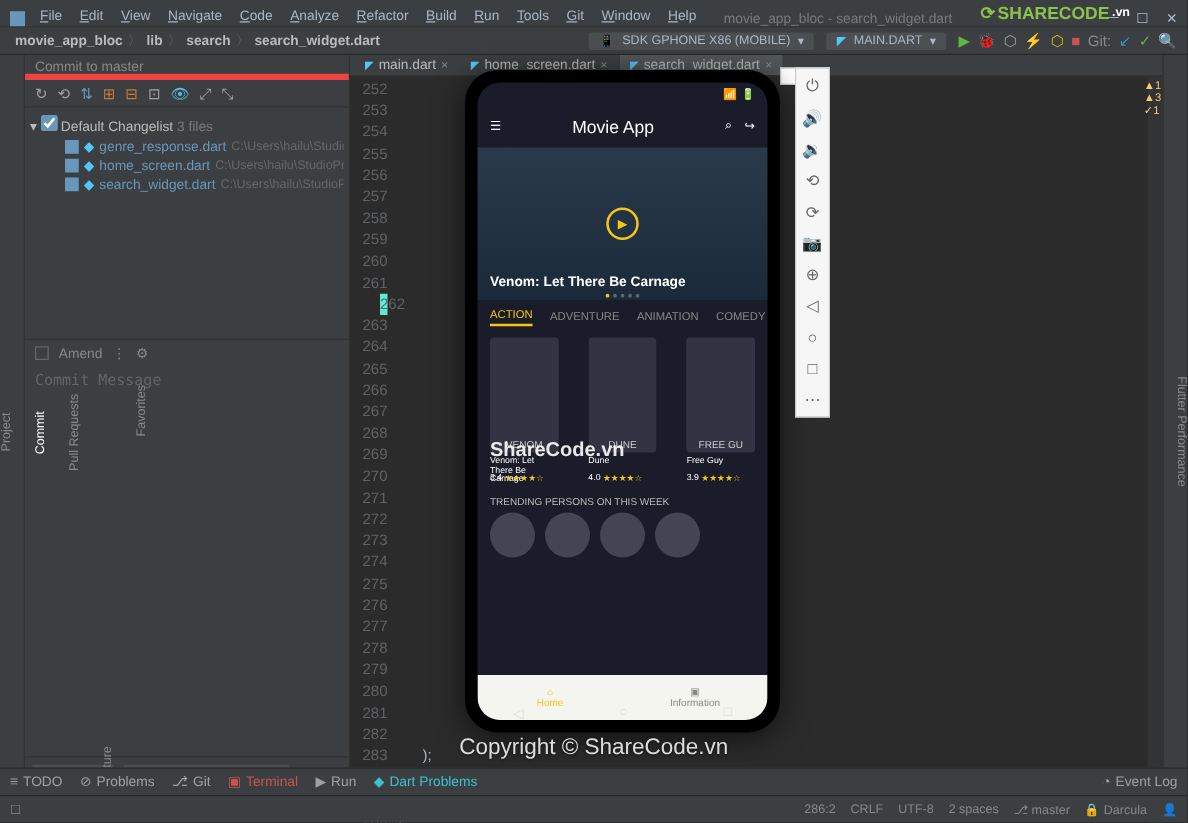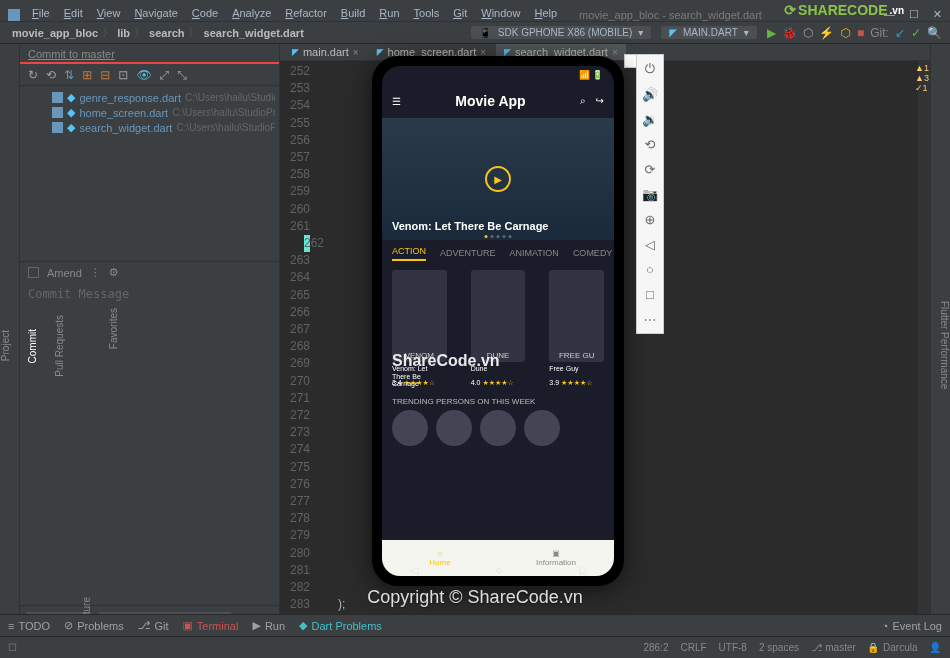--- a/index.html
+++ b/index.html
@@ -23,21 +23,21 @@
 .device-pill .flutter { color: #54c5f8; }
 .run-icons { display: flex; gap: 6px; align-items: center; }
 .run-icons span { font-size: 12px; }
 
 
 .main { display: flex; height: 594px; }
 .left-rail { width: 20px; background: #3c3f41; display: flex; flex-direction: column; align-items: center; gap: 16px; padding-top: 10px; writing-mode: vertical-lr; font-size: 10px; color: #8a8a8a; border-right: 1px solid #323232; }
 .left-rail .rot { transform: rotate(180deg); cursor: pointer; }
 
 .left-panel { width: 260px; background: #3c3f41; border-right: 1px solid #323232; display: flex; flex-direction: column; }
-.commit-hdr { padding: 4px 8px; color: #888; border-bottom: 2px solid #ef4444; height: 20px; text-decoration: underline; }
+.commit-hdr { padding: 4px 8px; color: #888; border-bottom: 5px solid #ef4444; height: 20px; }
 .panel-toolbar { height: 22px; display: flex; align-items: center; gap: 8px; padding: 0 8px; border-bottom: 1px solid #323232; }
 .panel-toolbar span { font-size: 12px; color: #a0a0a0; cursor: pointer; }
 .changelist { padding: 4px 4px; font-size: 11px; }
 .cl-root { color: #bbb; padding: 2px 0; }
 .cl-root .cnt { color: #7a7a7a; }
 .cl-file { padding: 1px 0 1px 28px; color: #6897bb; display: flex; align-items: center; gap: 4px; white-space: nowrap; overflow: hidden; }
 .cl-file .chk { width: 11px; height: 11px; background: #6897bb; flex-shrink: 0; }
 .cl-file .path { color: #666; font-size: 10px; }
 .amend-row { margin-top: auto; padding: 4px 8px; border-top: 1px solid #323232; display:flex; align-items:center; gap:8px; color:#888; }
 .amend-row .chk { width:11px; height:11px; border:1px solid #666; }
@@ -61,21 +61,21 @@
 .problems-strip .warn { position: absolute; top: 2px; right: 1px; color: #ffc66d; font-size: 9px; }
 
 .right-rail { width: 20px; background: #3c3f41; writing-mode: vertical-rl; font-size: 10px; color: #8a8a8a; display: flex; flex-direction: column; align-items: center; gap: 14px; padding-top: 8px; border-left: 1px solid #323232; }
 
 
 .emulator { position: absolute; top: 56px; left: 372px; width: 262px; height: 540px; z-index: 10; }
 .phone-frame { width: 252px; height: 530px; background: #000; border-radius: 26px; padding: 10px; box-shadow: 0 4px 24px rgba(0,0,0,0.6); position: relative; }
 .phone-screen { width: 100%; height: 100%; background: #1a1d29; border-radius: 18px; overflow: hidden; position: relative; color: #fff; font-size: 10px; }
 .status-bar { height: 18px; display: flex; align-items: center; justify-content: space-between; padding: 0 10px; font-size: 9px; }
 .app-bar { height: 34px; display: flex; align-items: center; justify-content: space-between; padding: 0 10px; }
-.app-bar .title { font-size: 14px; font-weight: 700; }
+.app-bar .title { font-size: 14px; font-weight: 400; }
 .hero { height: 122px; background: linear-gradient(#2a3a4a,#1a2a3a); position: relative; display: flex; align-items: center; justify-content: center; }
 .hero .play { width: 26px; height: 26px; border: 2px solid #f5c518; border-radius: 50%; display: flex; align-items: center; justify-content: center; color: #f5c518; }
 .hero .hero-title { position: absolute; bottom: 8px; left: 10px; font-size: 11px; font-weight: 600; }
 .hero .dots { position: absolute; bottom: 2px; left: 50%; transform: translateX(-50%); display: flex; gap: 3px; }
 .hero .dots span { width: 3px; height: 3px; background: #666; border-radius: 50%; }
 .hero .dots span.active { background: #f5c518; }
 .genre-tabs { height: 26px; display: flex; align-items: center; gap: 14px; padding: 0 10px; font-size: 9px; color: #888; }
 .genre-tabs .gt { cursor: pointer; }
 .genre-tabs .gt.active { color: #f5c518; border-bottom: 2px solid #f5c518; padding-bottom: 3px; }
 .movie-row { display: flex; gap: 24px; padding: 4px 10px; }
@@ -193,20 +193,25 @@
       <span>⟲</span>
       <span style="color:#6897bb">⇅</span>
       <span style="color:#c87832">⊞</span>
       <span style="color:#c87832">⊟</span>
       <span>⊡</span>
       <span style="color:#55bde2">👁</span>
       <span>⤢</span>
       <span>⤡</span>
     </div>
     <div class="changelist">
+      <div class="cl-root">
+        ▾ <input type="checkbox" checked="" style="accent-color: rgb(104, 151, 187);">
+        <span>Default Changelist</span>
+        <span class="cnt">3 files</span>
+      </div>
       <div id="cl-files">
           <div class="cl-file"><span class="chk"></span><span style="color:#54c5f8">◆</span> genre_response.dart <span class="path">C:\Users\hailu\StudioProjects\movie_ap...</span></div>
           <div class="cl-file"><span class="chk"></span><span style="color:#54c5f8">◆</span> home_screen.dart <span class="path">C:\Users\hailu\StudioProjects\movie_app_bl...</span></div>
           <div class="cl-file"><span class="chk"></span><span style="color:#54c5f8">◆</span> search_widget.dart <span class="path">C:\Users\hailu\StudioProjects\movie_app_bl...</span></div>
         </div>
     </div>
     <div class="amend-row">
       <span class="chk"></span>
       <span>Amend</span>
       <span>⋮</span>

